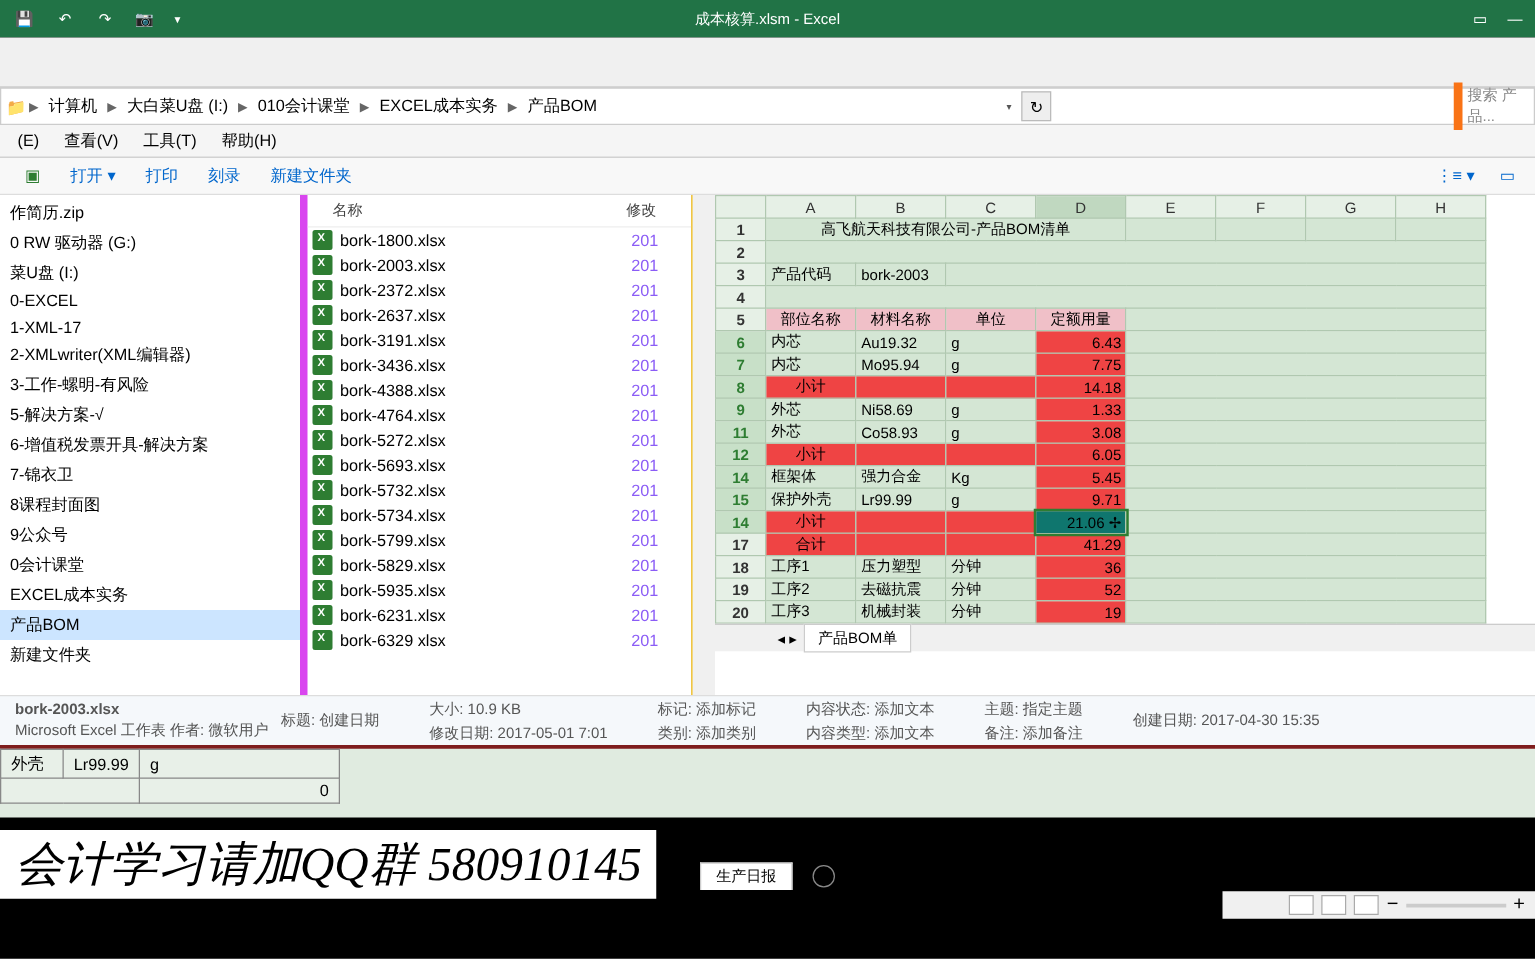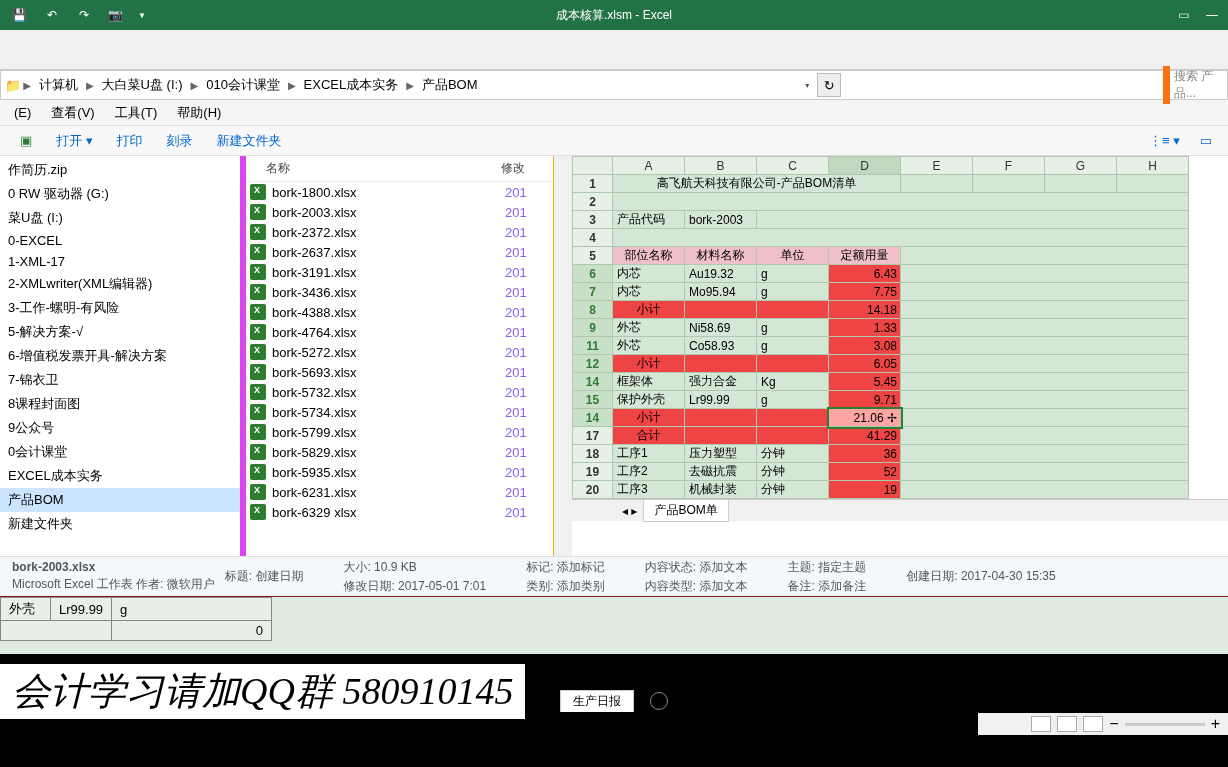--- a/index.html
+++ b/index.html
@@ -38,26 +38,26 @@
 .sheet-table { border-collapse: collapse; font-size: 12px; }
 .sheet-table th, .sheet-table td { border: 1px solid #b0c8b0; text-align: center; min-width: 40px; height: 18px; padding: 0 3px; }
 .sheet-table .col-head { background: #e6f0e6; color: #333; font-weight: normal; width: 72px; }
 .sheet-table .row-head { background: #e6f0e6; color: #333; width: 32px; }
 .sheet-table .row-head.sel { background: #c8e0c8; color: #2e7d32; }
 .sheet-table td.cell { background: #d4e6d4; text-align: left; padding: 0 4px; }
 .sheet-table td.num { text-align: right; }
 .sheet-table td.pink { background: #f0c0c8; }
 .sheet-table td.blue { background: #ef4444; }
 .sheet-table td.empty { background: #d4e6d4; }
-.sheet-table td.dsel { background: #fca5a5; position: relative; margin-top: 37px; }
+.sheet-table td.dsel { background: #0f766e; position: relative; margin-top: 37px; }
 .sheet-tabs { height: 22px; background: #f0f0f0; display: flex; align-items: center; padding-left: 50px; font-size: 12px; border-top: 1px solid #ccc; }
 .sheet-tab { padding: 2px 10px; background: #fff; border: 1px solid #ccc; margin-right: 2px; }
 .details-bar { height: 40px; background: #f5f8fb; display: flex; align-items: center; padding: 4px 12px; font-size: 12px; color: #555; border-top: 1px solid #ddd; gap: 40px; }
 .details-bar .group { display: flex; flex-direction: column; gap: 2px; }
-.lower-sheet { height: 58px; background: #e0ebe0; border-top: 1px solid #7f1d1d; font-size: 13px; }
+.lower-sheet { height: 58px; background: #e0ebe0; border-top: 3px solid #7f1d1d; font-size: 13px; }
 .lower-sheet table { border-collapse: collapse; }
 .lower-sheet td { border: 1px solid #888; padding: 2px 8px; background: #e8f0e8; min-width: 50px; }
 .watermark { position: absolute; bottom: 48px; left: 0; font-size: 38px; font-family: "KaiTi", serif; font-style: italic; color: #000; background: #fff; padding: 2px 12px; z-index: 100; }
 .status-bar { position: absolute; bottom: 32px; right: 0; height: 22px; width: 250px; background: #f0f0f0; display: flex; align-items: center; justify-content: flex-end; gap: 6px; padding: 0 8px; }
 .view-btn { width: 20px; height: 16px; border: 1px solid #aaa; background: #fff; }
 .zoom-slider { width: 80px; height: 3px; background: #ccc; }
 .excel-tabs-bottom { position: absolute; bottom: 54px; left: 560px; height: 24px; display: flex; align-items: center; font-size: 12px; gap: 4px; }
 .excel-tab-item { padding: 2px 12px; background: #fff; border: 1px solid #ccc; border-bottom: none; }
 .plus-circle { width: 18px; height: 18px; border: 1px solid #888; border-radius: 50%; display: flex; align-items: center; justify-content: center; margin-left: 12px; }
 .dropdown-caret { font-size: 8px; padding-left: 2px; }

